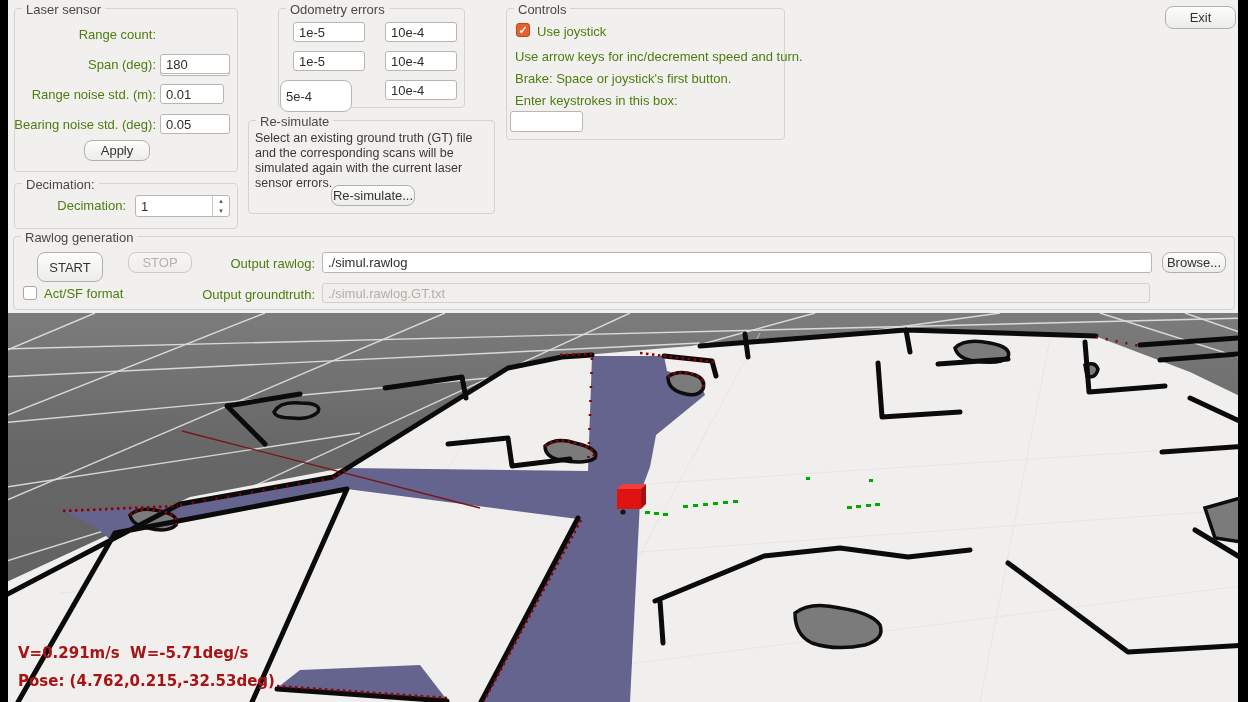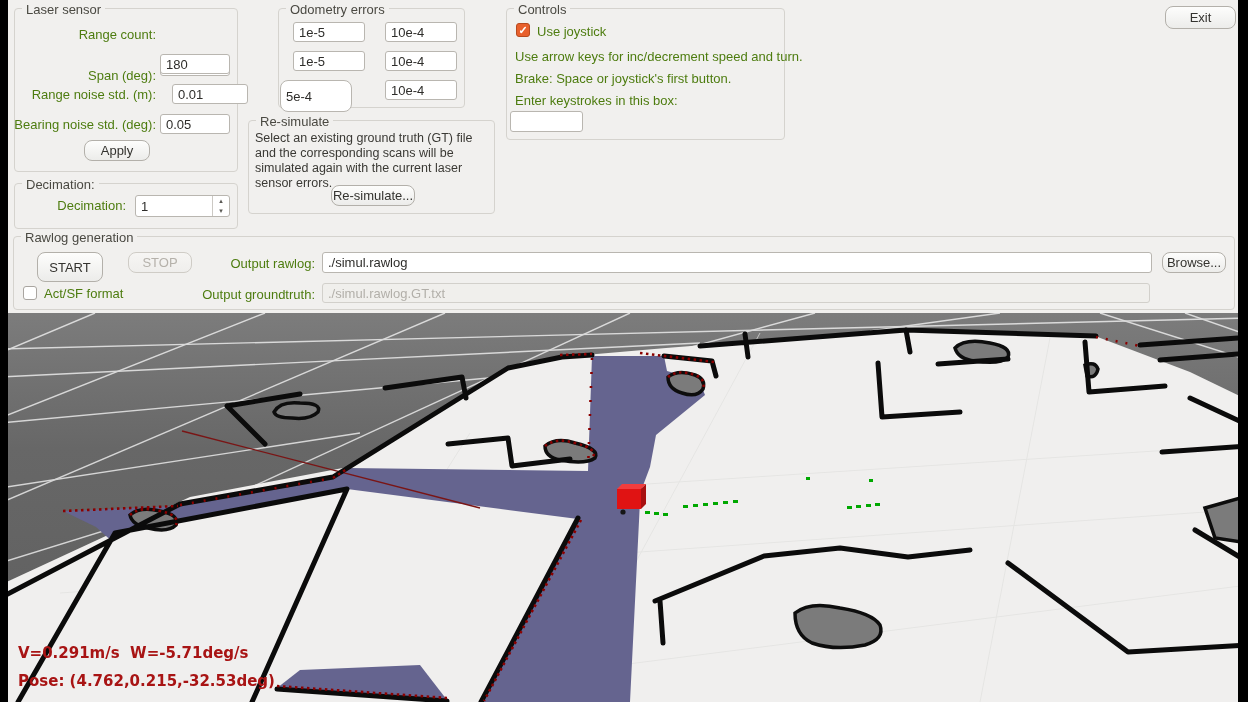--- a/index.html
+++ b/index.html
@@ -41,24 +41,24 @@
 </style>
 </head>
 <body>
 
 <div class="panel">
 
   <div class="grp" style="left:6px;top:8px;width:222px;height:162px;"></div>
   <div class="grp-title" style="left:14px;top:2px;">Laser sensor</div>
   <div class="lbl r" style="left:6px;top:27px;width:142px;">Range count:</div>
   <input class="tin" style="left: 152px; top: 24px; width: 70px; height: 20px; margin-top: 32px;" value="361">
-  <div class="lbl r" style="left:6px;top:68px;width:142px;">Span (deg):</div>
+  <div class="lbl r" style="left:6px;top:57px;width:142px;">Span (deg):</div>
   <input class="tin" style="left: 152px; top: 54px; width: 70px; height: 20px;" value="180">
   <div class="lbl r" style="left:6px;top:87px;width:142px;">Range noise std. (m):</div>
-  <input class="tin" style="left: 152px; top: 84px; width: 76px; height: 20px; margin-left: 12px;" value="0.01">
+  <input class="tin" style="left: 152px; top: 84px; width: 64px; height: 20px;" value="0.01">
   <div class="lbl r" style="left:6px;top:117px;width:142px;">Bearing noise std. (deg):</div>
   <input class="tin" style="left: 152px; top: 114px; width: 70px; height: 20px;" value="0.05">
   <div class="btn" style="left:76px;top:140px;width:66px;height:21px;">Apply</div>
 
   <div class="grp" style="left:6px;top:183px;width:222px;height:44px;"></div>
   <div class="grp-title" style="left:14px;top:177px;">Decimation:</div>
   <div class="lbl r" style="left:18px;top:198px;width:100px;">Decimation:</div>
   <div class="spinner" style="left:127px;top:195px;width:95px;height:22px;">
     <input class="tin" value="1" style="">
     <div class="spin-arrows">

